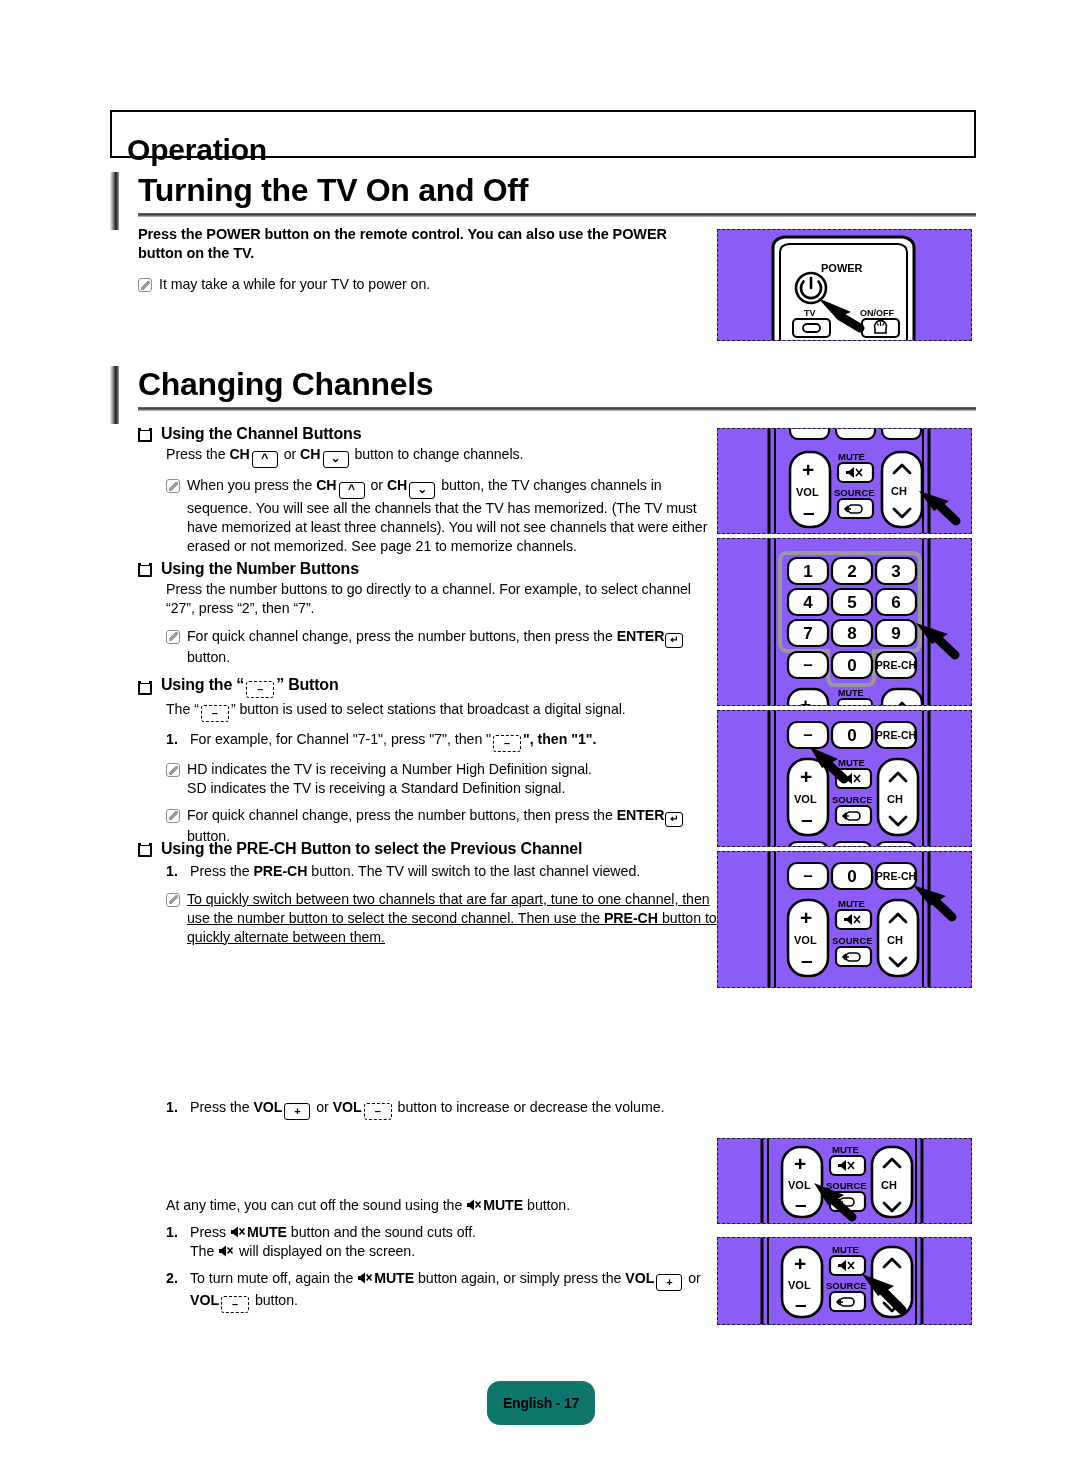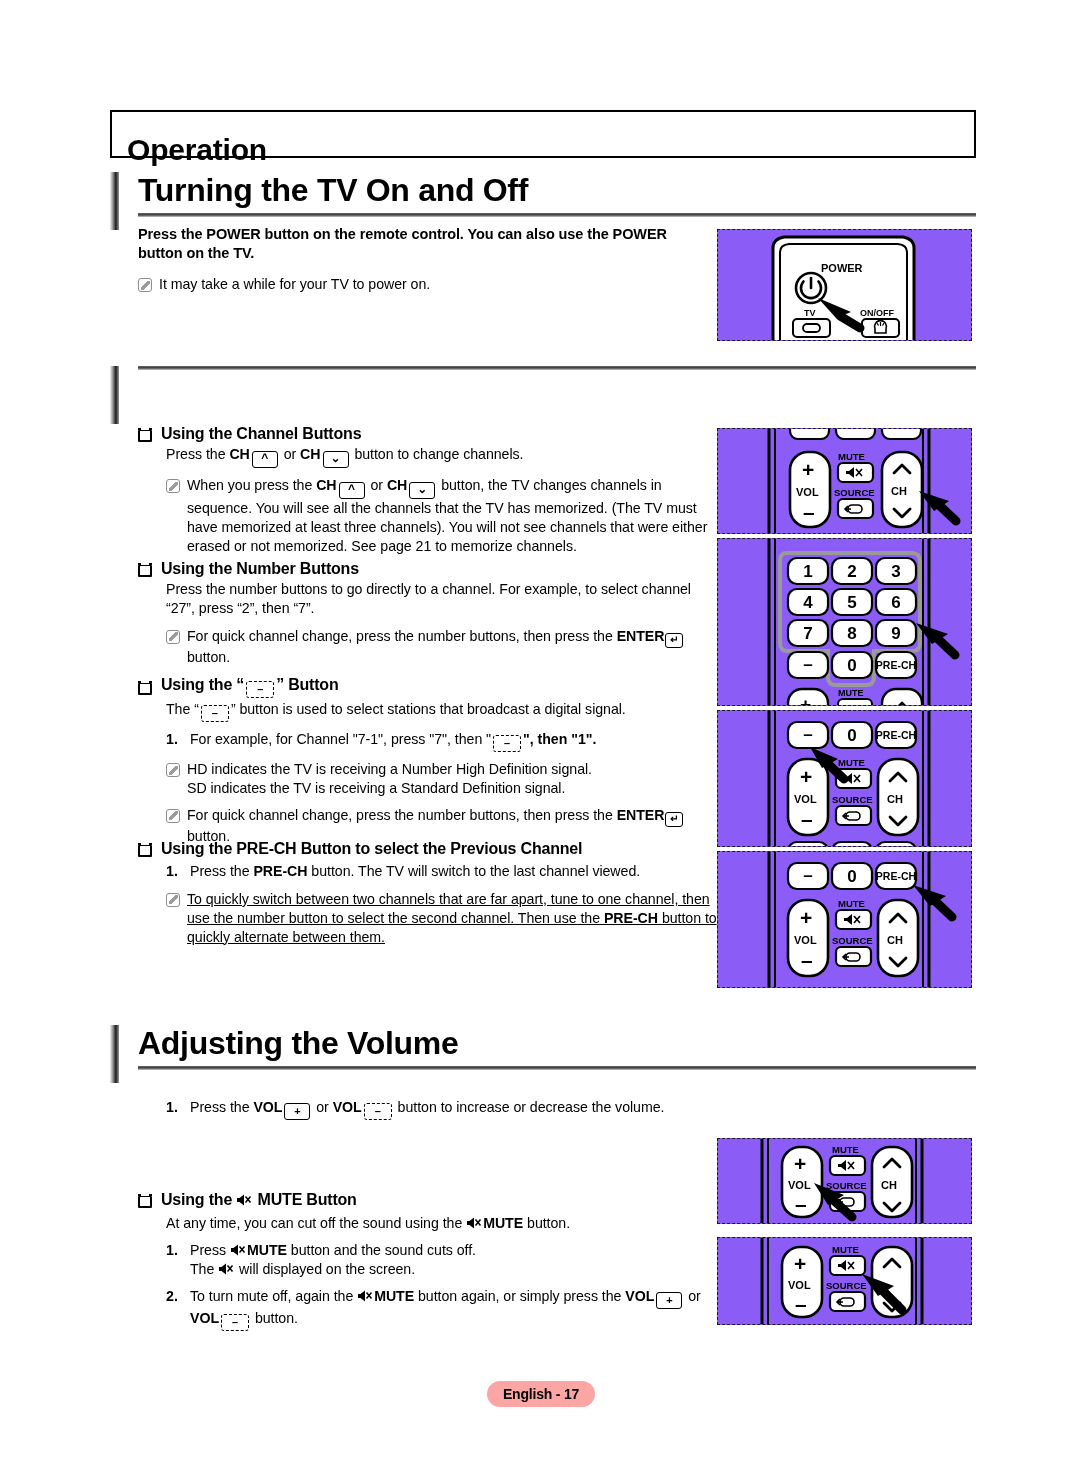--- a/index.html
+++ b/index.html
@@ -123,22 +123,22 @@
   .rframe{
     position:absolute;
     border:1.6px dashed #1a1a1a;
     background:#8b5cf6;
     overflow:hidden;
   }
 
   
   .footer{
     position:absolute; left:487px; top:1381px;
-    width:108px; height:26px; border-radius:13px;
-    background:#fca5a5;
+    width:108px; height:44px; border-radius:13px;
+    background:#0f766e;
     display:flex; align-items:center; justify-content:center;
     font-size:14px; font-weight:bold; letter-spacing:-0.2px;
   }
 </style>
 </head>
 <body>
 
 <div class="page">
 
   <div class="chapter-box">
@@ -179,20 +179,21 @@
       <path d="M157 103 L157 99 A6 6 0 1 1 168 99 L168 103 Z" fill="none" stroke="#000" stroke-width="1.6"></path>
       <path d="M162.5 92 L162.5 96 M159 93 L160.5 95.5 M166 93 L164.5 95.5" stroke="#000" stroke-width="1.2"></path>
 
       <path d="M100 68 L133 82 L118 88 Z" fill="#000"></path>
       <path d="M122 86 L142 98" stroke="#000" stroke-width="9" stroke-linecap="round"></path>
     </svg>
   </div>
 
   <div class="section" style="top:366px; height:60px;">
     <div class="sec-bar" style="height:58px;"></div>
+    <div class="sec-head">Changing Channels</div>
     <div class="sec-rule"></div>
   </div>
 
   <div class="body-col" style="top:425px;">
     <div class="sub-head">
       <span class="chk"></span>
       <span class="txt">Using the Channel Buttons</span>
     </div>
     <div class="line indent">
       <span>Press the </span><b>CH</b><span class="key chev">^</span><span> or </span><b>CH</b><span class="key chev">⌄</span><span> button to change channels.</span>
@@ -428,25 +429,20 @@
       <rect x="160" y="48" width="40" height="76" rx="18" fill="#fff" stroke="#000" stroke-width="2.6"></rect>
       <path d="M172 70 L180 62 L188 70" fill="none" stroke="#000" stroke-width="2.8" stroke-linecap="round" stroke-linejoin="round"></path>
       <text x="169" y="92" font-family="Liberation Sans, sans-serif" font-size="11" font-weight="bold">CH</text>
       <path d="M172 106 L180 114 L188 106" fill="none" stroke="#000" stroke-width="2.8" stroke-linecap="round" stroke-linejoin="round"></path>
 
       <path d="M195 33 L228 44 L212 54 Z" fill="#000"></path>
       <path d="M216 48 L234 65" stroke="#000" stroke-width="9" stroke-linecap="round"></path>
     </svg>
   </div>
 
-  <div class="section" style="top:1025px; height:60px;">
-    <div class="sec-bar" style="height:58px;"></div>
-    <div class="sec-head">Adjusting the Volume</div>
-    <div class="sec-rule"></div>
-  </div>
 
   <div class="body-col" style="top:1094px;">
     <div class="row indent" style="margin-top:4px;">
       <span class="num">1.</span>
       <span class="body"><span>Press the </span><b>VOL</b><span class="key">+</span><span> or </span><b>VOL</b><span class="key dash">–</span><span> button to increase or decrease the volume.</span></span>
     </div>
   </div>
 
   <div class="rframe" style="left:717px; top:1138px; width:255px; height:86px;">
     <svg width="255" height="86" viewBox="0 0 255 86">
@@ -474,27 +470,20 @@
       <path d="M166 28 L174 20 L182 28" fill="none" stroke="#000" stroke-width="2.8" stroke-linecap="round" stroke-linejoin="round"></path>
       <text x="163" y="50" font-family="Liberation Sans, sans-serif" font-size="11" font-weight="bold">CH</text>
       <path d="M166 64 L174 72 L182 64" fill="none" stroke="#000" stroke-width="2.8" stroke-linecap="round" stroke-linejoin="round"></path>
 
       <path d="M96 44 L126 56 L110 66 Z" fill="#000"></path>
       <path d="M114 60 L134 78" stroke="#000" stroke-width="9" stroke-linecap="round"></path>
     </svg>
   </div>
 
   <div class="body-col" style="top:1191px; width:580px;">
-    <div class="sub-head">
-      <span class="chk"></span>
-      <span class="txt"><span>Using the </span><span class="mutei"><svg width="15" height="14" viewBox="0 0 15 14">
-              <path d="M0 5 L2.5 5 L7 1.5 L7 12.5 L2.5 9 L0 9 Z" fill="#000"></path>
-              <path d="M8.5 3.5 L13.5 9.5 M13.5 3.5 L8.5 9.5" stroke="#000" stroke-width="1.5"></path>
-            </svg></span><span> MUTE Button</span></span>
-    </div>
     <div class="line indent" style="margin-top:5px;">
       <span>At any time, you can cut off the sound using the </span><span class="mutei"><svg width="15" height="14" viewBox="0 0 15 14">
             <path d="M0 5 L2.5 5 L7 1.5 L7 12.5 L2.5 9 L0 9 Z" fill="#000"></path>
             <path d="M8.5 3.5 L13.5 9.5 M13.5 3.5 L8.5 9.5" stroke="#000" stroke-width="1.5"></path>
           </svg></span><b>MUTE</b><span> button.</span>
     </div>
     <div class="row indent" style="margin-top:8px;">
       <span class="num">1.</span>
       <span class="body">
         <span>Press </span><span class="mutei"><svg width="15" height="14" viewBox="0 0 15 14">

